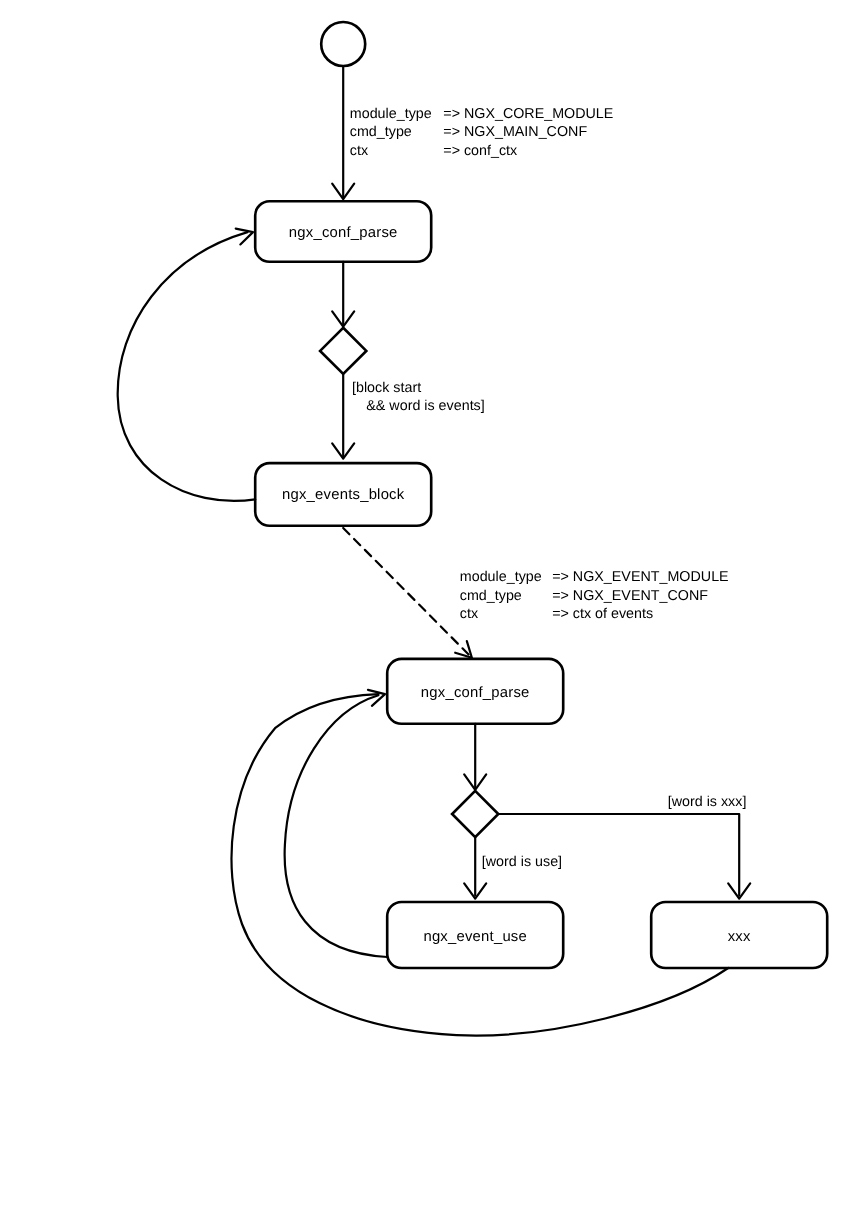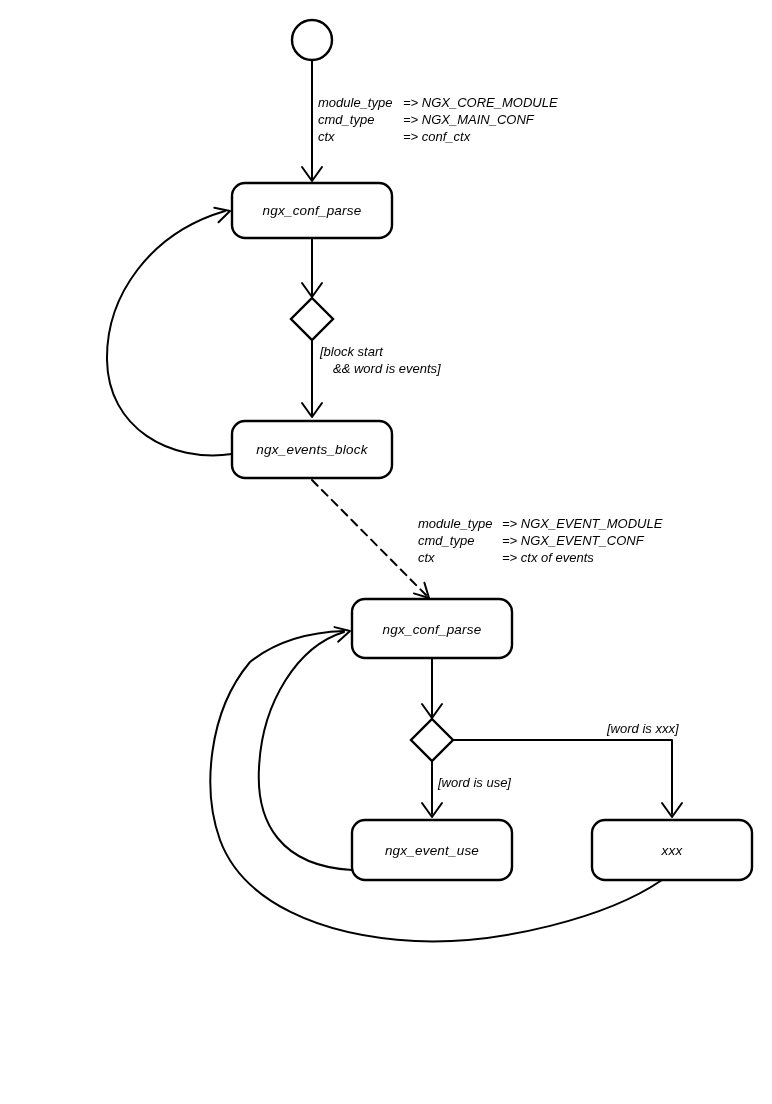--- a/index.html
+++ b/index.html
@@ -7,21 +7,20 @@
     padding: 0;
     background: #ffffff;
   }
   .stage {
     position: relative;
     width: 772px;
     height: 1104px;
     background: #ffffff;
     overflow: hidden;
     font-family: "Liberation Sans", sans-serif;
-    font-style: italic;
   }
   svg { display: block; }
   .node {
     fill: #ffffff;
     stroke: #000000;
     stroke-width: 2.4;
   }
   .edge {
     fill: none;
     stroke: #000000;

